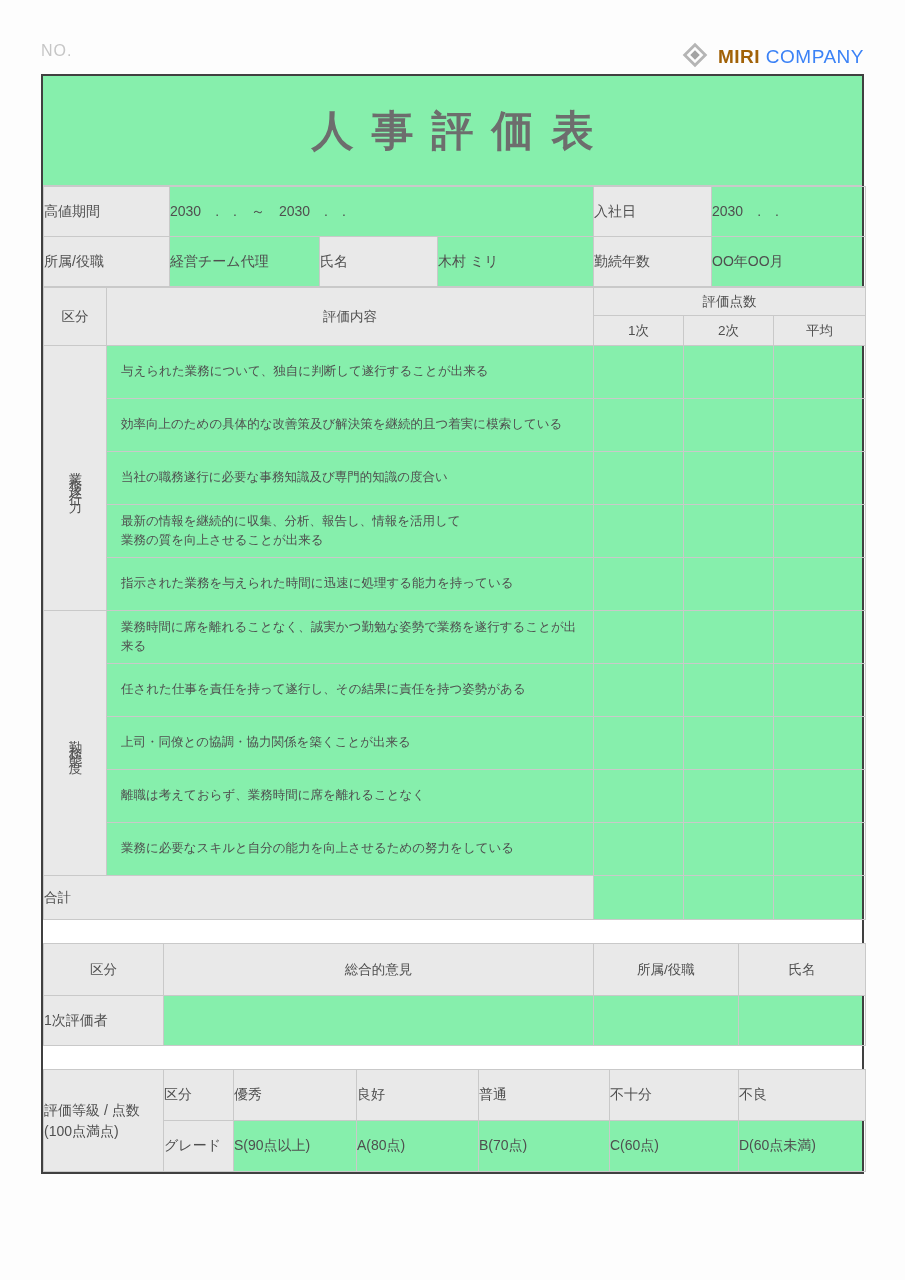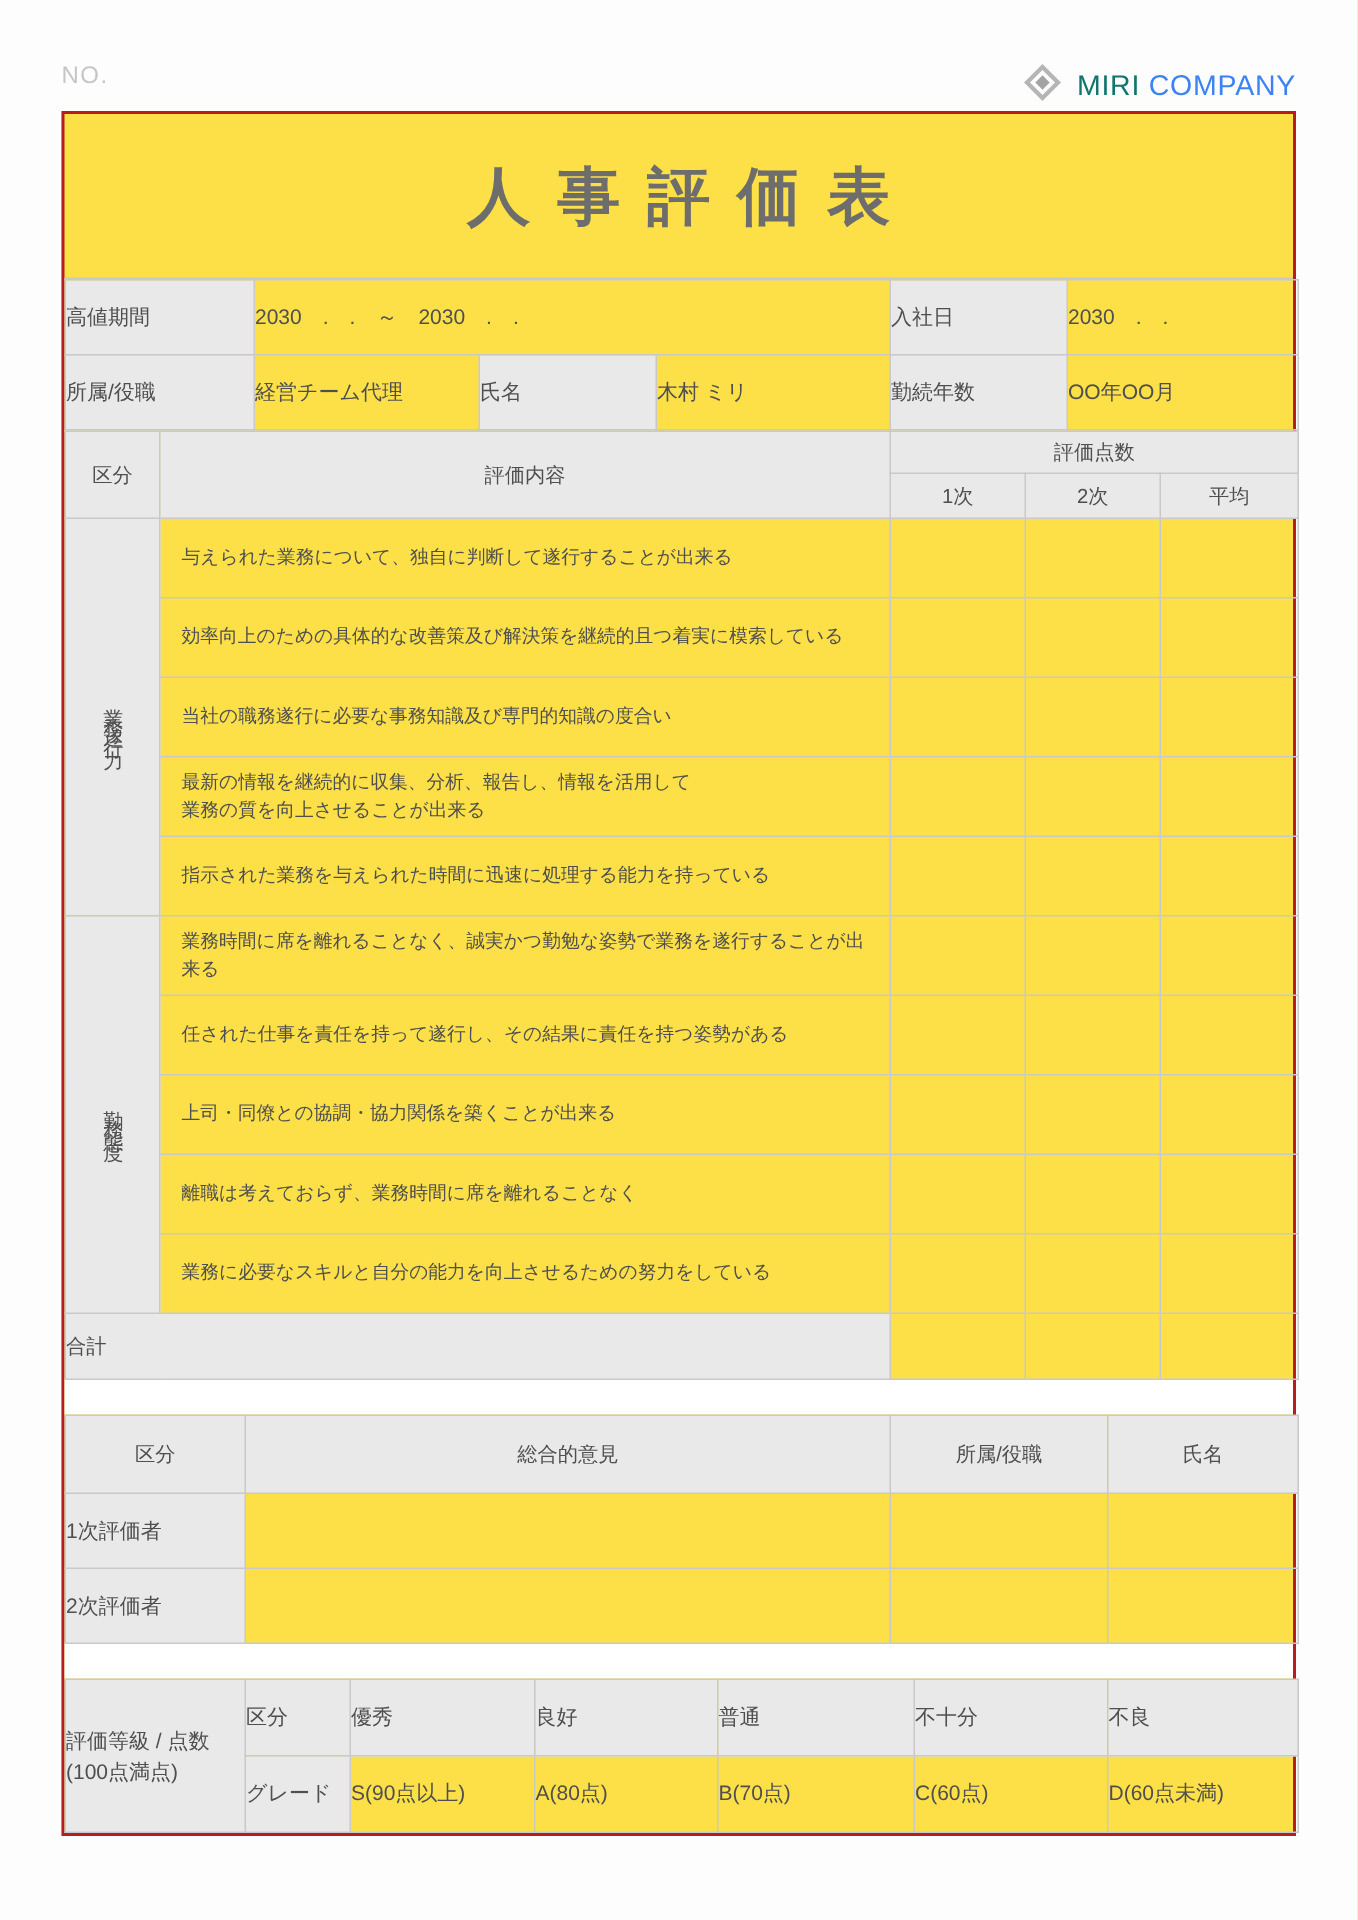--- a/index.html
+++ b/index.html
@@ -23,27 +23,27 @@
     text-align: right;
   }
   .no-label {
     font-size: 16px;
     color: #c6c6c6;
     letter-spacing: 1px;
     padding-top: 2px;
   }
   .brand { display: flex; align-items: center; gap: 8px; }
   .brand-name { font-size: 19px; letter-spacing: 0.5px; }
-  .brand-name .bold { font-weight: normal; color: #0f766e; margin-top: 12px; }
+  .brand-name .bold { font-weight: bold; color: #a16207; margin-top: 12px; }
   .brand-name .light { font-weight: normal; color: #3b82f6; }
 
   
   .sheet {
-    border: 2px solid #b91c1c;
-    background: #fde047;
+    border: 2px solid #404040;
+    background: #86efac;
   }
   .title-block {
     height: 110px;
     display: flex;
     align-items: center;
     justify-content: center;
     border-bottom: 1px solid #c9c9c9;
   }
   .title-block h1 {
     font-size: 42px;
@@ -266,26 +266,20 @@
       </colgroup>
       <tbody>
           <tr class="hdr">
         <th class="gray center">区分</th>
         <th class="gray center">総合的意見</th>
         <th class="gray center">所属/役職</th>
         <th class="gray center">氏名</th>
       </tr>
       <tr class="row">
         <td class="gray center">1次評価者</td>
-        <td></td>
-        <td></td>
-        <td></td>
-      </tr>
-      <tr class="row">
-        <td class="gray center">2次評価者</td>
         <td></td>
         <td></td>
         <td></td>
       </tr>
     </tbody>
       </table>
 
     <div class="spacer"></div>
 
     <table class="grade-table">

